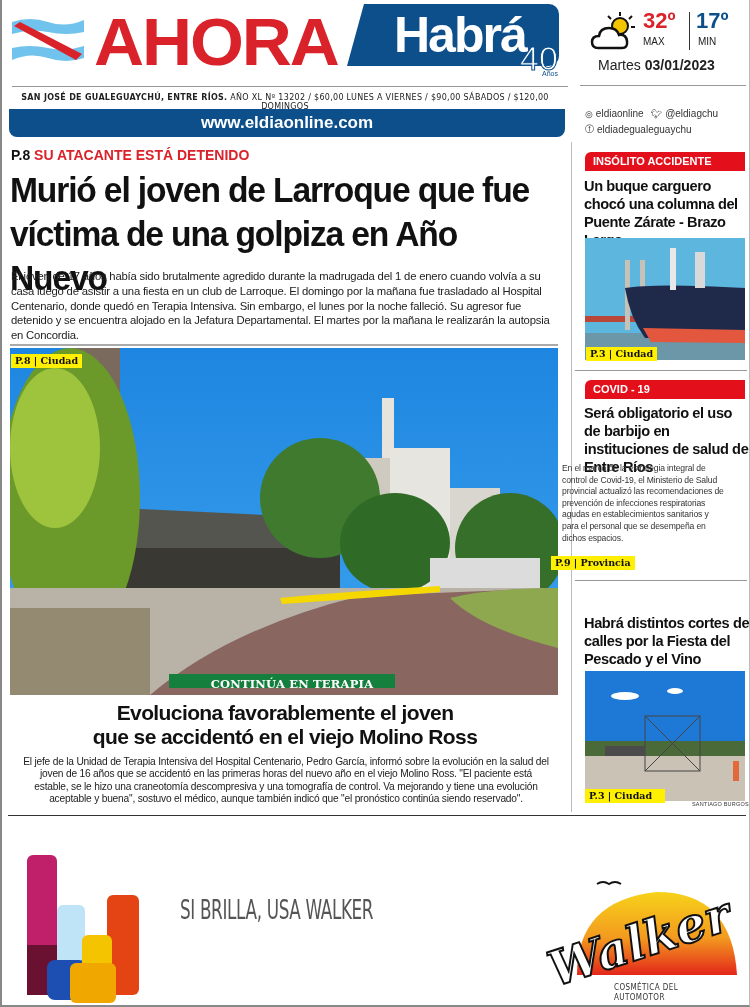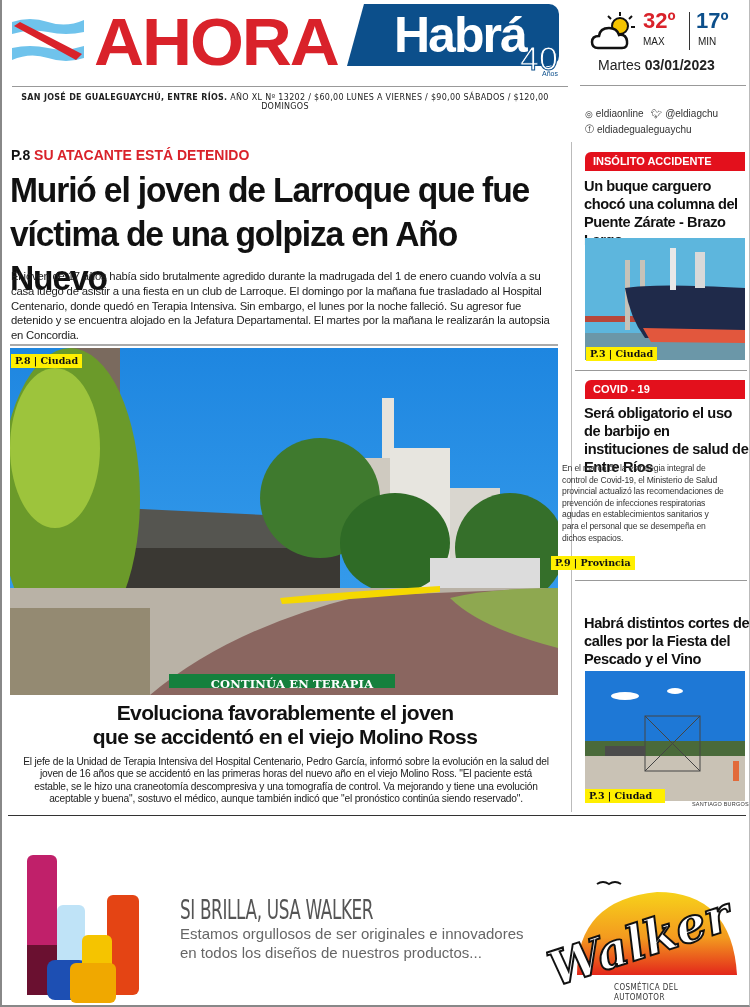--- a/index.html
+++ b/index.html
@@ -81,20 +81,21 @@
   <div class="logo-eldia"></div>
   <div class="logo-eldia-text">Habrá</div>
   <div class="logo-40">40</div>
   <div class="logo-anos">Años</div>
 
   <div class="rule-top"></div>
   <div class="edition-line">
     <b>SAN JOSÉ DE GUALEGUAYCHÚ, ENTRE RÍOS.</b>
     <span>AÑO XL Nº 13202 / $60,00 LUNES A VIERNES / $90,00 SÁBADOS / $120,00 DOMINGOS</span>
   </div>
+  <div class="url-bar">www.eldiaonline.com</div>
 
   <svg class="weather-icon" viewBox="0 0 48 42">
     <circle cx="30" cy="16" r="8" fill="#f5c400" stroke="#111" stroke-width="2"></circle>
     <g stroke="#111" stroke-width="2">
       <line x1="30" y1="2" x2="30" y2="6"></line>
         <line x1="42" y1="6" x2="39" y2="9"></line>
       <line x1="45" y1="17" x2="41" y2="17"></line>
         <line x1="18" y1="6" x2="21" y2="9"></line>
     </g>
     <path d="M8 38 Q2 38 2 32 Q2 26 9 26 Q10 18 19 18 Q27 18 29 25 Q36 24 37 31 Q38 38 32 38 Z" fill="#fff" stroke="#111" stroke-width="2.5"></path>
@@ -215,24 +216,20 @@
   <svg class="ad-products" viewBox="0 0 140 158">
     <rect x="5" y="10" width="30" height="140" rx="6" fill="#c0206a"></rect>
     <rect x="5" y="100" width="30" height="50" fill="#6a1030"></rect>
     <rect x="35" y="60" width="28" height="80" rx="6" fill="#bfe3f7"></rect>
     <rect x="25" y="115" width="40" height="40" rx="8" fill="#1d4fb3"></rect>
     <rect x="85" y="50" width="32" height="100" rx="6" fill="#e44414"></rect>
     <rect x="60" y="90" width="30" height="68" rx="6" fill="#f5c400"></rect>
     <rect x="48" y="118" width="46" height="40" rx="6" fill="#f0a800"></rect>
   </svg>
   <div class="ad-slogan">SI BRILLA, USA WALKER</div>
-  <div class="ad-text">
-    <div>Estamos orgullosos de ser originales e innovadores</div>
-    <div>en todos los diseños de nuestros productos...</div>
-  </div>
 
   <svg class="ad-logo" viewBox="0 0 210 120">
     <defs>
       <linearGradient id="sun" x1="0" y1="0" x2="0" y2="1">
         <stop offset="0" stop-color="#f7d21a"></stop>
           <stop offset="0.55" stop-color="#f39a1f"></stop>
           <stop offset="1" stop-color="#e3271b"></stop>
       </linearGradient>
     </defs>
     <path d="M40 95 Q40 20 120 12 Q195 12 200 95 Z" fill="url(#sun)"></path>

